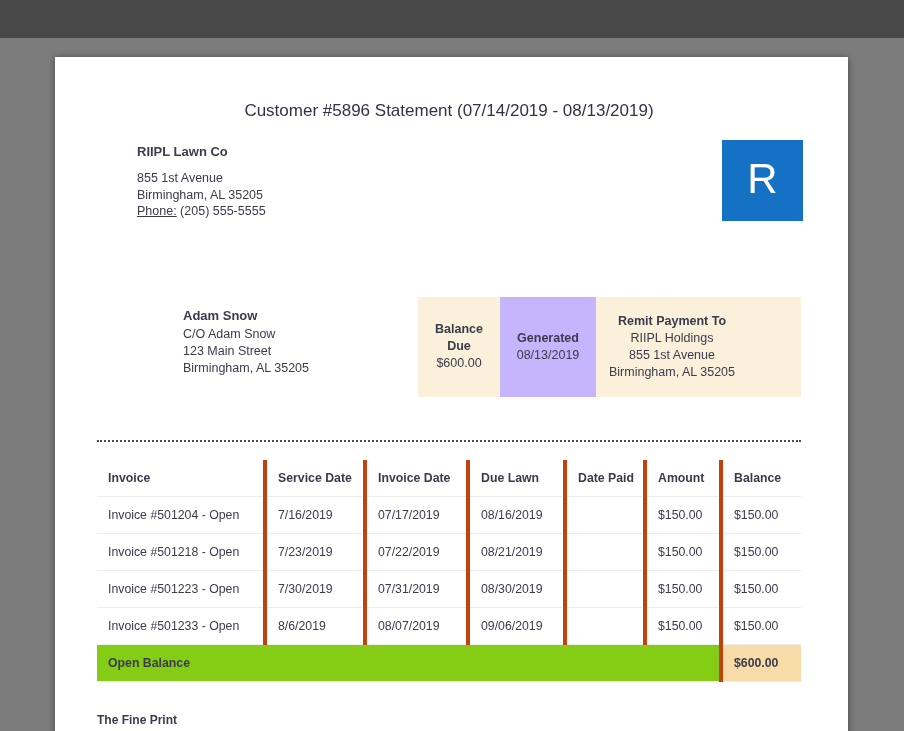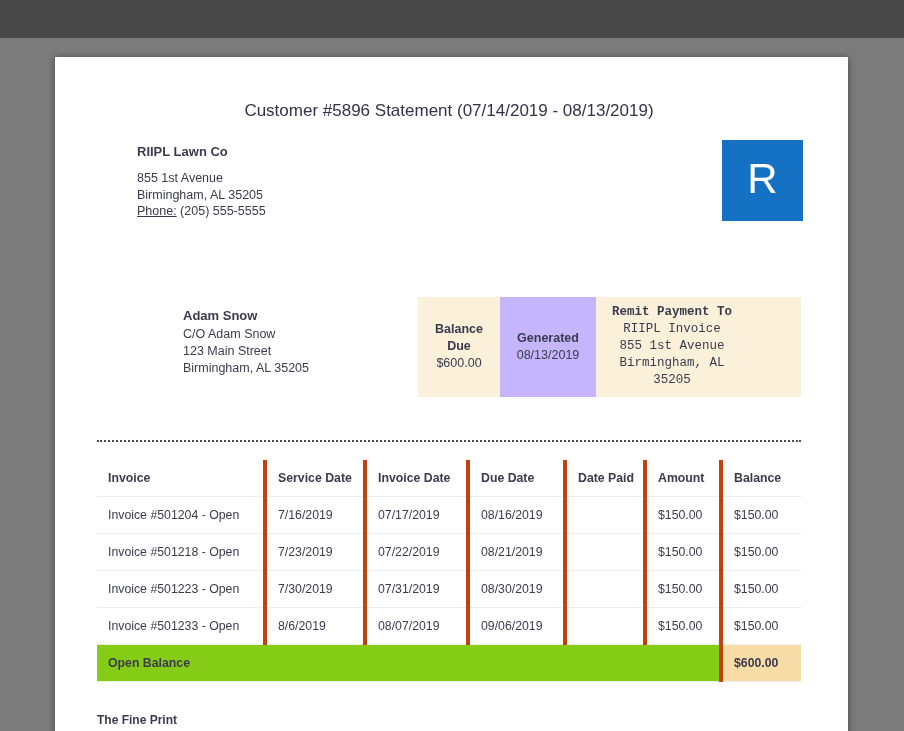--- a/index.html
+++ b/index.html
@@ -102,21 +102,21 @@
     flex-direction: column;
     justify-content: center;
     align-items: center;
     text-align: center;
     font-size: 12.5px;
     line-height: 17px;
     padding: 4px 6px;
   }
   .cell-balance-due { width: 82px; }
   .cell-generated { width: 96px; background: #c4b5fd; }
-  .cell-remit { width: 152px; font-family: Liberation Mono, monospace; }
+  .cell-remit { width: 152px; }
   .summary-label { font-weight: bold; }
 
   .dotted-divider {
     margin-top: 43px;
     border-top: 2px dotted #4c4c5a;
     height: 0;
   }
 
   table.invoice-table {
     margin-top: 18px;
@@ -197,21 +197,21 @@
         <div class="summary-cell cell-balance-due">
           <div class="summary-label">Balance Due</div>
           <div>$600.00</div>
         </div>
         <div class="summary-cell cell-generated">
           <div class="summary-label">Generated</div>
           <div>08/13/2019</div>
         </div>
         <div class="summary-cell cell-remit">
           <div class="summary-label">Remit Payment To</div>
-          <div>RIIPL Invoice</div>
+          <div>RIIPL Holdings</div>
           <div>855 1st Avenue</div>
           <div>Birmingham, AL 35205</div>
         </div>
       </div>
     </div>
 
     <div class="dotted-divider"></div>
 
     <table class="invoice-table">
       <colgroup>
@@ -221,21 +221,21 @@
         <col style="width:97px">
           <col style="width:80px">
           <col style="width:76px">
           <col style="width:80px">
       </colgroup>
       <thead>
         <tr>
           <th>Invoice</th>
           <th>Service Date</th>
           <th>Invoice Date</th>
-          <th>Due Date</th>
+          <th>Due Lawn</th>
           <th>Date Paid</th>
           <th>Amount</th>
           <th>Balance</th>
         </tr>
       </thead>
       <tbody>
         <tr>
           <td>Invoice #501204 - Open</td>
           <td>7/16/2019</td>
           <td>07/17/2019</td>

